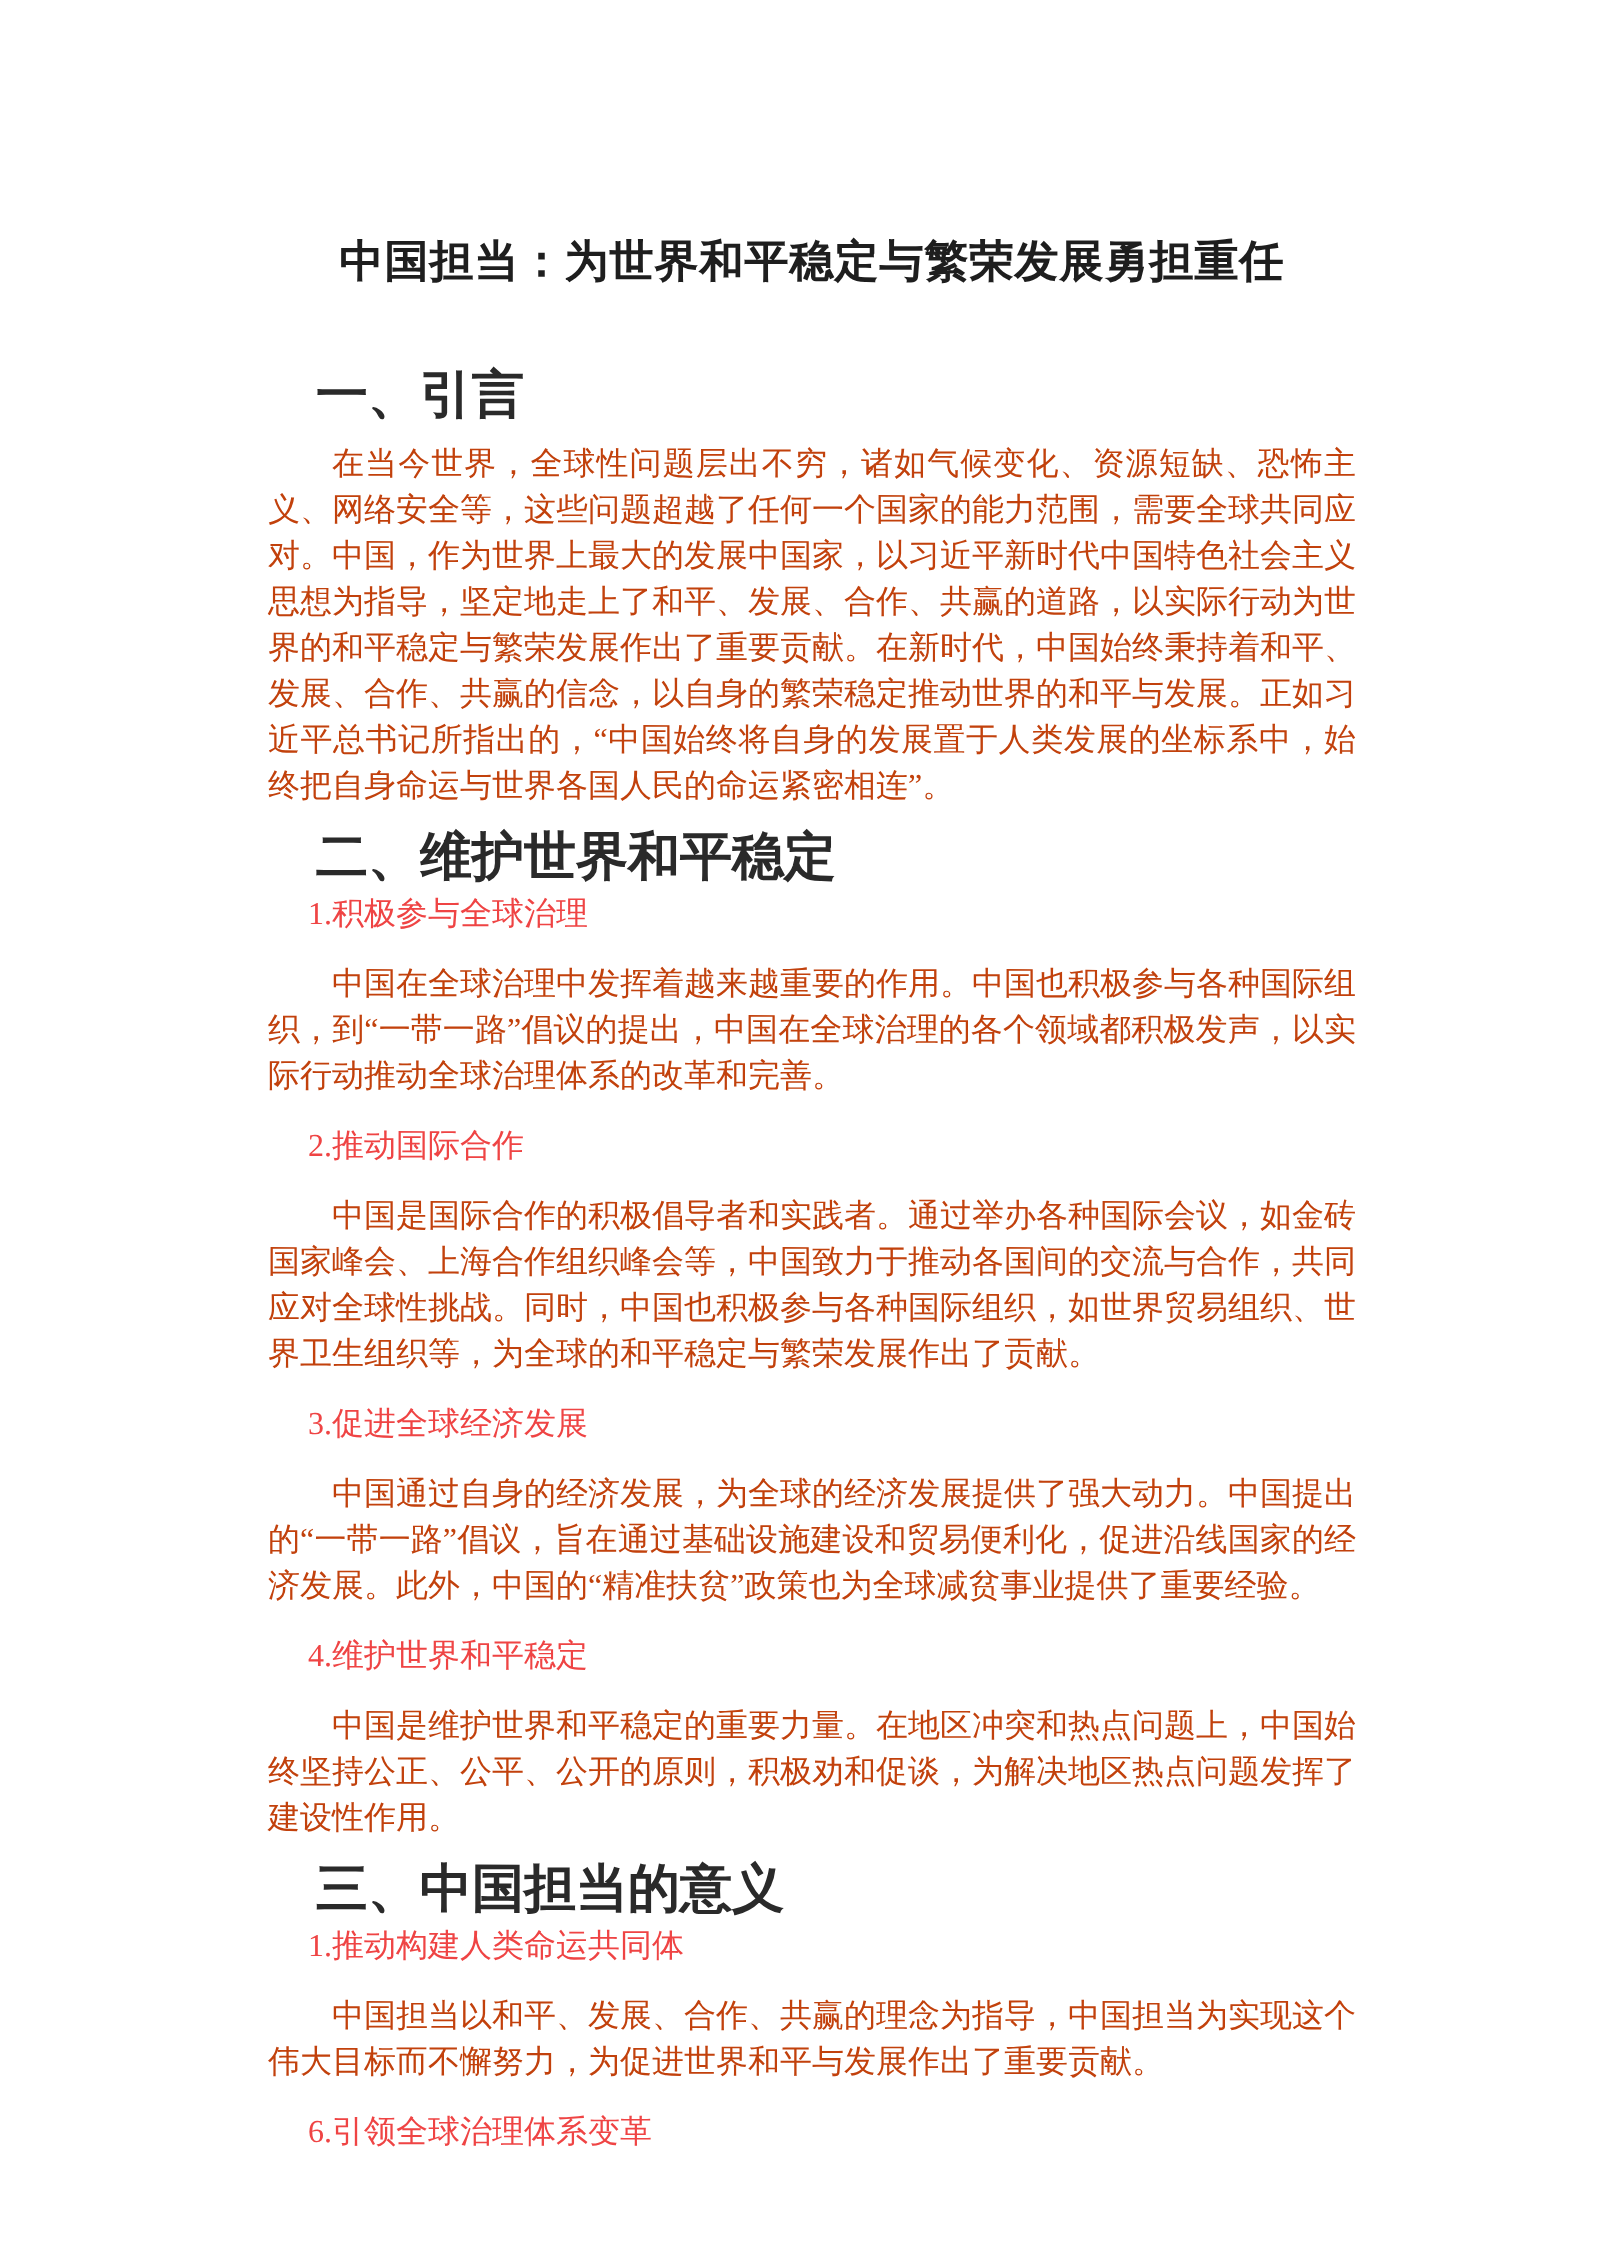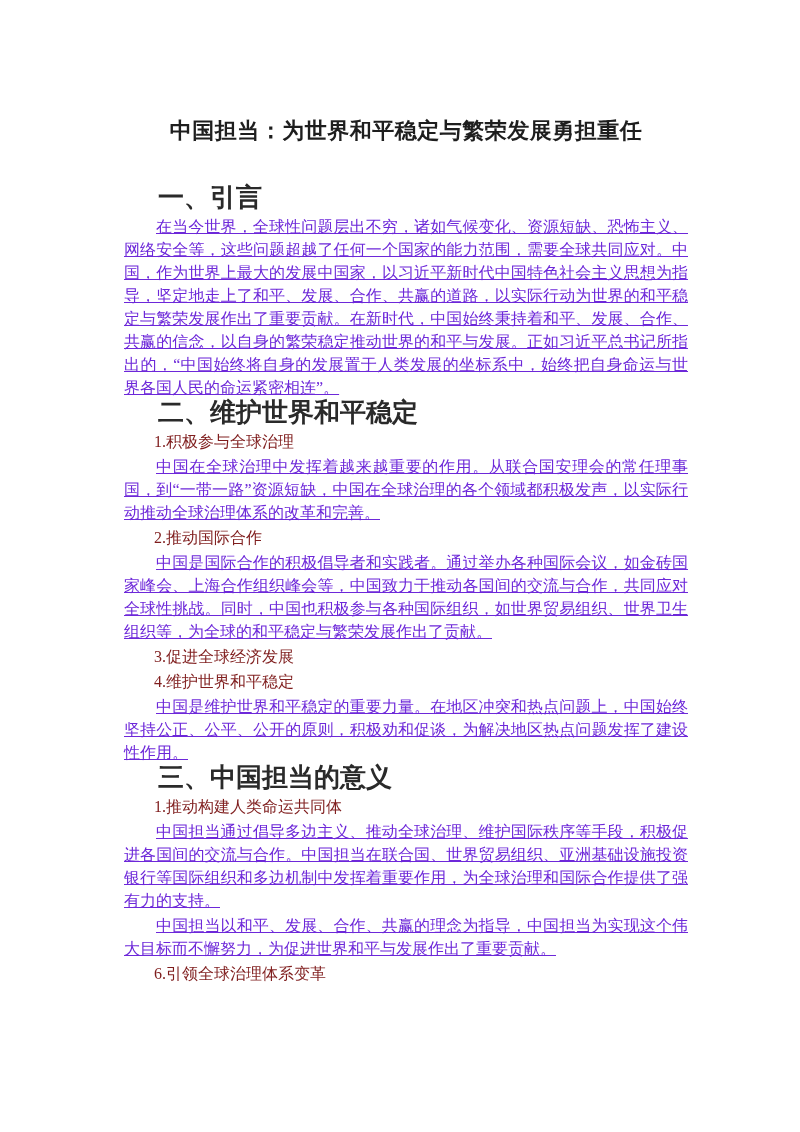--- a/index.html
+++ b/index.html
@@ -35,54 +35,53 @@
     font-size: 26px;
     line-height: 23px;
     font-weight: bold;
     color: #2a2a2a;
     margin: 0 0 6px 0;
     text-indent: 36px;
   }
   .subheading {
     margin: 2px 0 0 0;
     text-indent: 2em;
-    color: #7f1d1d;
+    color: #ef4444;
   }
   .para {
-    margin: 2px;
+    margin: 12px;
     text-indent: 2em;
     text-align: justify;
-    color: #6d28d9;
-    text-decoration: underline;
+    color: #c2410c;
   }
 </style>
 </head>
 <body>
 
 <div class="page">
 
   <h1 class="doc-title">中国担当：为世界和平稳定与繁荣发展勇担重任</h1>
 
   <h2 class="section-heading">一、引言</h2>
   <p class="para">在当今世界，全球性问题层出不穷，诸如气候变化、资源短缺、恐怖主义、网络安全等，这些问题超越了任何一个国家的能力范围，需要全球共同应对。中国，作为世界上最大的发展中国家，以习近平新时代中国特色社会主义思想为指导，坚定地走上了和平、发展、合作、共赢的道路，以实际行动为世界的和平稳定与繁荣发展作出了重要贡献。在新时代，中国始终秉持着和平、发展、合作、共赢的信念，以自身的繁荣稳定推动世界的和平与发展。正如习近平总书记所指出的，“中国始终将自身的发展置于人类发展的坐标系中，始终把自身命运与世界各国人民的命运紧密相连”。</p>
 
   <h2 class="section-heading">二、维护世界和平稳定</h2>
 
   <div class="subheading">1.积极参与全球治理</div>
-  <p class="para">中国在全球治理中发挥着越来越重要的作用。从联合国安理会的常任理事国，到“一带一路”资源短缺，中国在全球治理的各个领域都积极发声，以实际行动推动全球治理体系的改革和完善。</p>
+  <p class="para">中国在全球治理中发挥着越来越重要的作用。中国也积极参与各种国际组织，到“一带一路”倡议的提出，中国在全球治理的各个领域都积极发声，以实际行动推动全球治理体系的改革和完善。</p>
 
   <div class="subheading">2.推动国际合作</div>
   <p class="para">中国是国际合作的积极倡导者和实践者。通过举办各种国际会议，如金砖国家峰会、上海合作组织峰会等，中国致力于推动各国间的交流与合作，共同应对全球性挑战。同时，中国也积极参与各种国际组织，如世界贸易组织、世界卫生组织等，为全球的和平稳定与繁荣发展作出了贡献。</p>
 
   <div class="subheading">3.促进全球经济发展</div>
+  <p class="para">中国通过自身的经济发展，为全球的经济发展提供了强大动力。中国提出的“一带一路”倡议，旨在通过基础设施建设和贸易便利化，促进沿线国家的经济发展。此外，中国的“精准扶贫”政策也为全球减贫事业提供了重要经验。</p>
 
   <div class="subheading">4.维护世界和平稳定</div>
   <p class="para">中国是维护世界和平稳定的重要力量。在地区冲突和热点问题上，中国始终坚持公正、公平、公开的原则，积极劝和促谈，为解决地区热点问题发挥了建设性作用。</p>
 
   <h2 class="section-heading">三、中国担当的意义</h2>
 
   <div class="subheading">1.推动构建人类命运共同体</div>
-  <p class="para">中国担当通过倡导多边主义、推动全球治理、维护国际秩序等手段，积极促进各国间的交流与合作。中国担当在联合国、世界贸易组织、亚洲基础设施投资银行等国际组织和多边机制中发挥着重要作用，为全球治理和国际合作提供了强有力的支持。</p>
   <p class="para">中国担当以和平、发展、合作、共赢的理念为指导，中国担当为实现这个伟大目标而不懈努力，为促进世界和平与发展作出了重要贡献。</p>
 
   <div class="subheading">6.引领全球治理体系变革</div>
 
 </div>
 
 </body></html>

